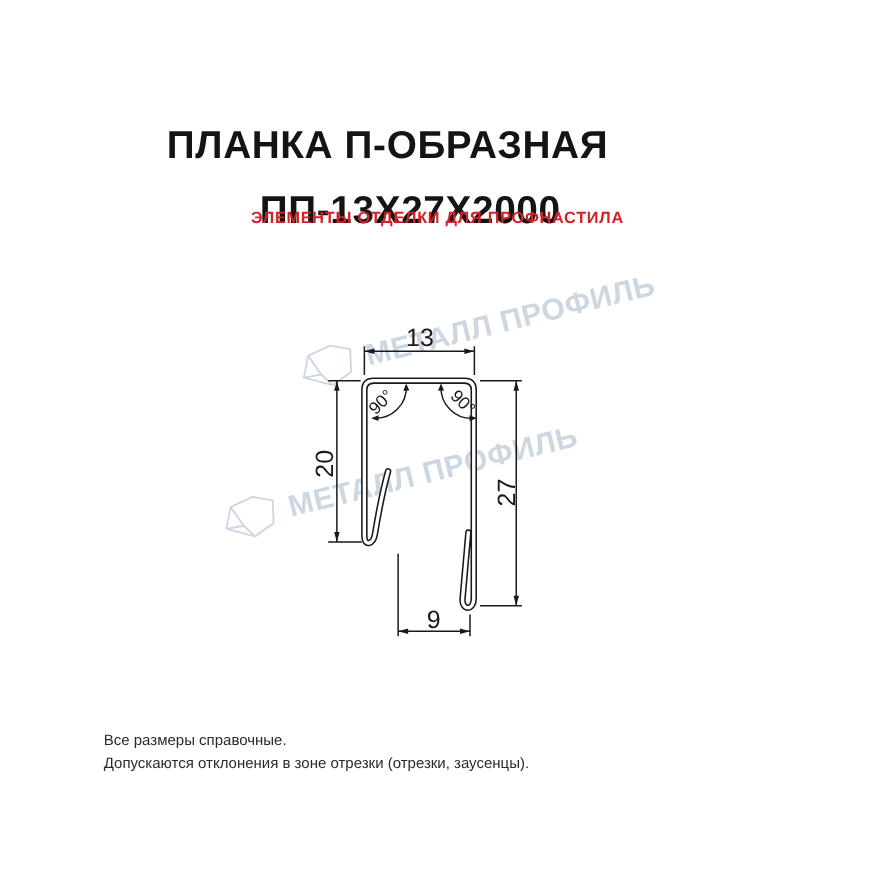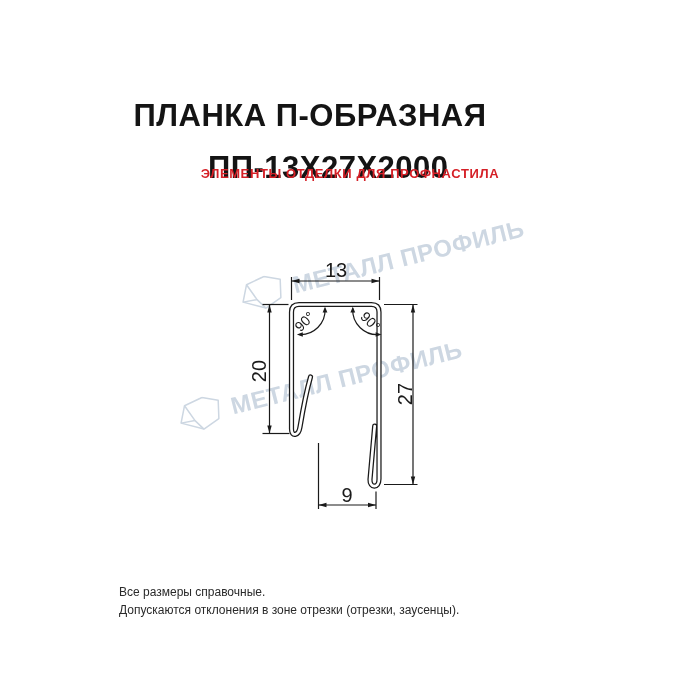--- a/index.html
+++ b/index.html
@@ -34,21 +34,21 @@
   .sheet-inner { fill:none; stroke:#ffffff; stroke-width:2.7; stroke-linecap:round; stroke-linejoin:round; }
   .dim-line { stroke:#1a1a1a; stroke-width:1.2; fill:none; }
   .dim-arrow { fill:#1a1a1a; stroke:none; }
   .dim-num { font-family:"Liberation Sans", sans-serif; font-size:20px; fill:#1a1a1a; }
   .angle-num { font-family:"Liberation Sans", sans-serif; font-size:14px; fill:#1a1a1a; }
   .angle-arc { fill:none; stroke:#1a1a1a; stroke-width:1.2; }
 
   
   .footer {
     position:absolute; left:83px; top:583px;
-    font-size:12px; line-height:18px; color:#2a2a2a;margin-left:36px;
+    font-size:12px; line-height:18px; color:#2a2a2a;
   }
 </style>
 </head>
 <body>
 
 <div class="page">
 
   <div class="wm wm-1">
     <svg width="46" height="34" viewBox="0 0 48 36">
       <g fill="none" stroke="#cdd7e2" stroke-width="1.6" stroke-linejoin="round">

